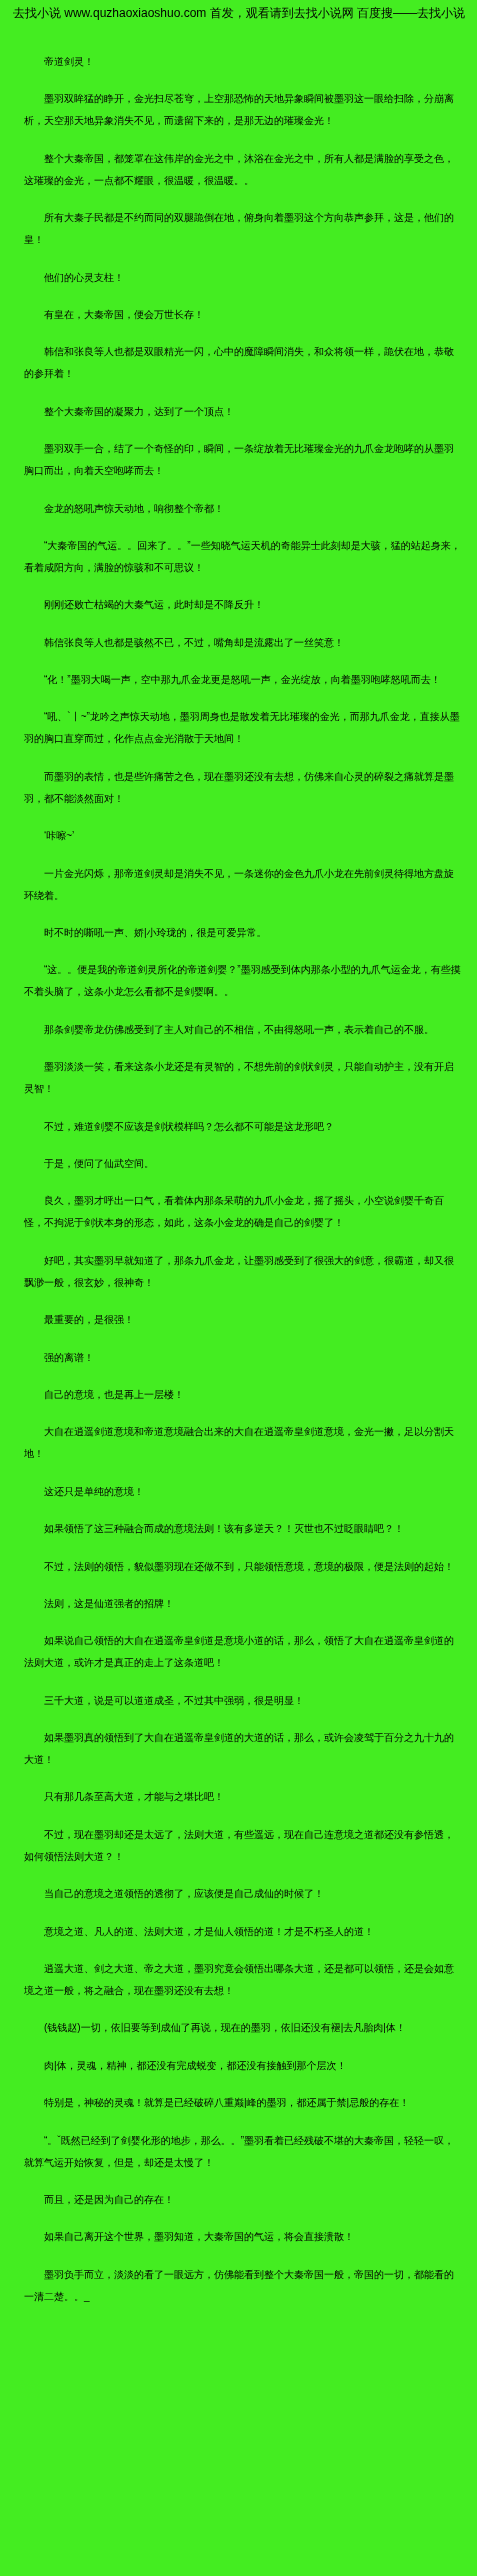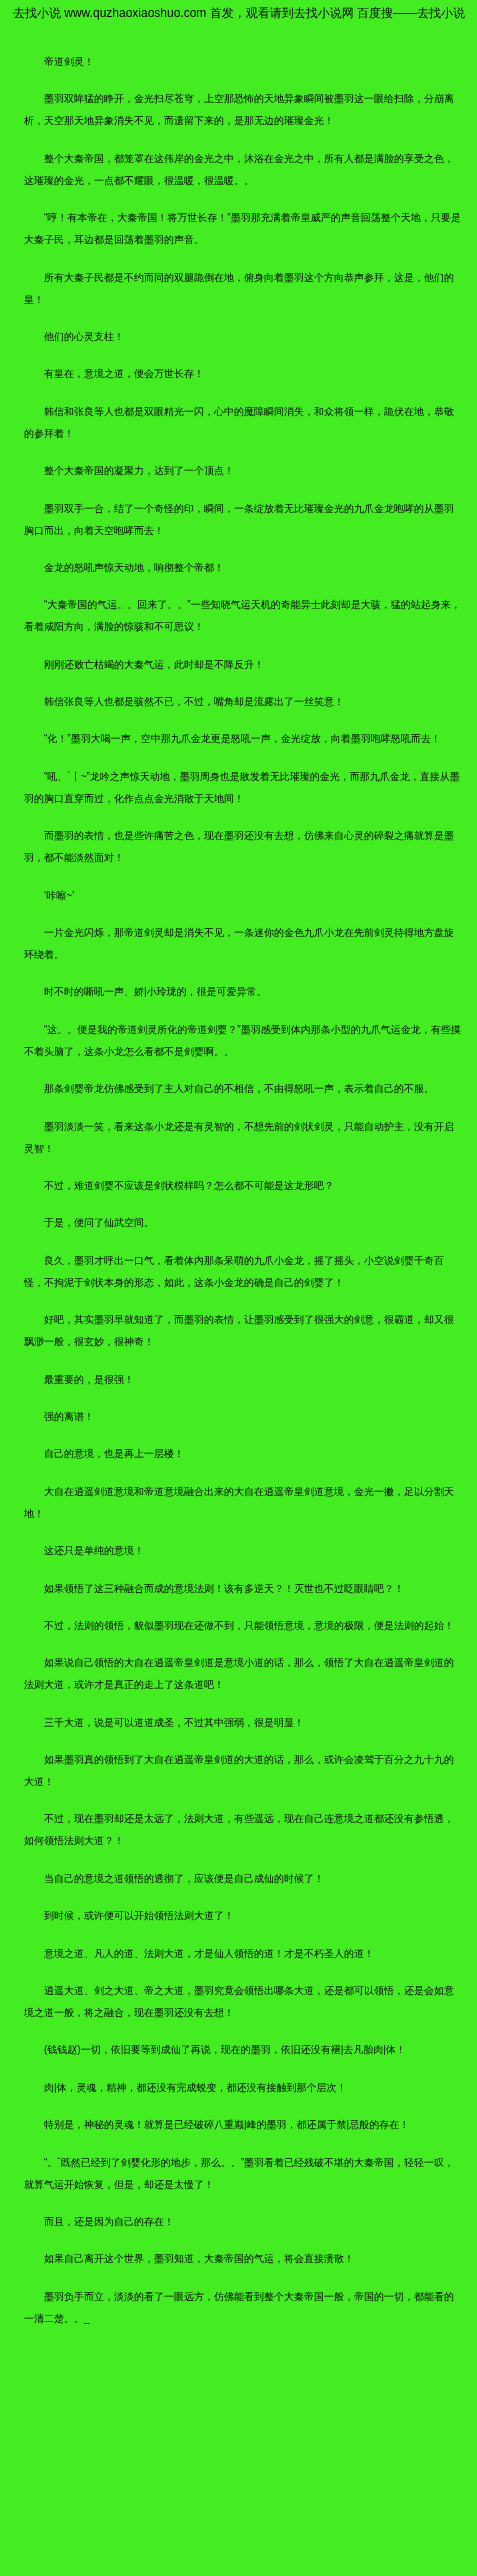--- a/index.html
+++ b/index.html
@@ -41,57 +41,57 @@
 
 <div id="header">
   <div class="hline">去找小说 www.quzhaoxiaoshuo.com 首发，观看请到去找小说网 百度搜——去找小说</div>
   <div class="hline">手机阅读：m.quzhaoxiaoshuo.com</div>
 </div>
 
 <div id="content">
     <p class="para">帝道剑灵！</p>
     <p class="para">墨羽双眸猛的睁开，金光扫尽苍穹，上空那恐怖的天地异象瞬间被墨羽这一眼给扫除，分崩离析，天空那天地异象消失不见，而遗留下来的，是那无边的璀璨金光！</p>
     <p class="para">整个大秦帝国，都笼罩在这伟岸的金光之中，沐浴在金光之中，所有人都是满脸的享受之色，这璀璨的金光，一点都不耀眼，很温暖，很温暖。。</p>
-    <p class="para">“哼！有本帝在，大秦帝国！将万世长存！”墨羽那充满着帝皇威严的声音回荡整个天地，只要是大秦子民，耳边都是回荡着墨羽的声音。</p>
     <p class="para">所有大秦子民都是不约而同的双腿跪倒在地，俯身向着墨羽这个方向恭声参拜，这是，他们的皇！</p>
     <p class="para">他们的心灵支柱！</p>
-    <p class="para">有皇在，意境之道，便会万世长存！</p>
+    <p class="para">有皇在，大秦帝国，便会万世长存！</p>
     <p class="para">韩信和张良等人也都是双眼精光一闪，心中的魔障瞬间消失，和众将领一样，跪伏在地，恭敬的参拜着！</p>
     <p class="para">整个大秦帝国的凝聚力，达到了一个顶点！</p>
     <p class="para">墨羽双手一合，结了一个奇怪的印，瞬间，一条绽放着无比璀璨金光的九爪金龙咆哮的从墨羽胸口而出，向着天空咆哮而去！</p>
     <p class="para">金龙的怒吼声惊天动地，响彻整个帝都！</p>
     <p class="para">“大秦帝国的气运。。回来了。。”一些知晓气运天机的奇能异士此刻却是大骇，猛的站起身来，看着咸阳方向，满脸的惊骇和不可思议！</p>
     <p class="para">刚刚还败亡枯竭的大秦气运，此时却是不降反升！</p>
     <p class="para">韩信张良等人也都是骇然不已，不过，嘴角却是流露出了一丝笑意！</p>
     <p class="para">“化！”墨羽大喝一声，空中那九爪金龙更是怒吼一声，金光绽放，向着墨羽咆哮怒吼而去！</p>
     <p class="para">“吼、`丨~”龙吟之声惊天动地，墨羽周身也是散发着无比璀璨的金光，而那九爪金龙，直接从墨羽的胸口直穿而过，化作点点金光消散于天地间！</p>
     <p class="para">而墨羽的表情，也是些许痛苦之色，现在墨羽还没有去想，仿佛来自心灵的碎裂之痛就算是墨羽，都不能淡然面对！</p>
     <p class="para">‘咔嚓~’</p>
     <p class="para">一片金光闪烁，那帝道剑灵却是消失不见，一条迷你的金色九爪小龙在先前剑灵待得地方盘旋环绕着。</p>
     <p class="para">时不时的嘶吼一声、娇|小玲珑的，很是可爱异常。</p>
     <p class="para">“这。。便是我的帝道剑灵所化的帝道剑婴？”墨羽感受到体内那条小型的九爪气运金龙，有些摸不着头脑了，这条小龙怎么看都不是剑婴啊。。</p>
     <p class="para">那条剑婴帝龙仿佛感受到了主人对自己的不相信，不由得怒吼一声，表示着自己的不服。</p>
     <p class="para">墨羽淡淡一笑，看来这条小龙还是有灵智的，不想先前的剑状剑灵，只能自动护主，没有开启灵智！</p>
     <p class="para">不过，难道剑婴不应该是剑状模样吗？怎么都不可能是这龙形吧？</p>
     <p class="para">于是，便问了仙武空间。</p>
     <p class="para">良久，墨羽才呼出一口气，看着体内那条呆萌的九爪小金龙，摇了摇头，小空说剑婴千奇百怪，不拘泥于剑状本身的形态，如此，这条小金龙的确是自己的剑婴了！</p>
-    <p class="para">好吧，其实墨羽早就知道了，而墨羽的表情，让墨羽感受到了很强大的剑意，很霸道，却又很飘渺一般，很玄妙，很神奇！</p>
+    <p class="para">好吧，其实墨羽早就知道了，那条九爪金龙，让墨羽感受到了很强大的剑意，很霸道，却又很飘渺一般，很玄妙，很神奇！</p>
     <p class="para">最重要的，是很强！</p>
     <p class="para">强的离谱！</p>
     <p class="para">自己的意境，也是再上一层楼！</p>
     <p class="para">大自在逍遥剑道意境和帝道意境融合出来的大自在逍遥帝皇剑道意境，金光一撇，足以分割天地！</p>
     <p class="para">这还只是单纯的意境！</p>
     <p class="para">如果领悟了这三种融合而成的意境法则！该有多逆天？！灭世也不过眨眼睛吧？！</p>
     <p class="para">不过，法则的领悟，貌似墨羽现在还做不到，只能领悟意境，意境的极限，便是法则的起始！</p>
+    <p class="para">法则，这是仙道强者的招牌！</p>
     <p class="para">如果说自己领悟的大自在逍遥帝皇剑道是意境小道的话，那么，领悟了大自在逍遥帝皇剑道的法则大道，或许才是真正的走上了这条道吧！</p>
     <p class="para">三千大道，说是可以道道成圣，不过其中强弱，很是明显！</p>
     <p class="para">如果墨羽真的领悟到了大自在逍遥帝皇剑道的大道的话，那么，或许会凌驾于百分之九十九的大道！</p>
+    <p class="para">只有那几条至高大道，才能与之堪比吧！</p>
     <p class="para">不过，现在墨羽却还是太远了，法则大道，有些遥远，现在自己连意境之道都还没有参悟透，如何领悟法则大道？！</p>
     <p class="para">当自己的意境之道领悟的透彻了，应该便是自己成仙的时候了！</p>
-    <p class="para">到时候，或许便可以开始领悟法则大道了！</p>
     <p class="para">意境之道、凡人的道、法则大道，才是仙人领悟的道！才是不朽圣人的道！</p>
     <p class="para">逍遥大道、剑之大道、帝之大道，墨羽究竟会领悟出哪条大道，还是都可以领悟，还是会如意境之道一般，将之融合，现在墨羽还没有去想！</p>
     <p class="para">(钱钱赵)一切，依旧要等到成仙了再说，现在的墨羽，依旧还没有褪|去凡胎肉|体！</p>
     <p class="para">肉|体，灵魂，精神，都还没有完成蜕变，都还没有接触到那个层次！</p>
     <p class="para">特别是，神秘的灵魂！就算是已经破碎八重巅|峰的墨羽，都还属于禁|忌般的存在！</p>
     <p class="para">“。ˇ既然已经到了剑婴化形的地步，那么。。”墨羽看着已经残破不堪的大秦帝国，轻轻一叹，就算气运开始恢复，但是，却还是太慢了！</p>
     <p class="para">而且，还是因为自己的存在！</p>
     <p class="para">如果自己离开这个世界，墨羽知道，大秦帝国的气运，将会直接溃散！</p>
     <p class="para">墨羽负手而立，淡淡的看了一眼远方，仿佛能看到整个大秦帝国一般，帝国的一切，都能看的一清二楚。。_</p>
   </div>

